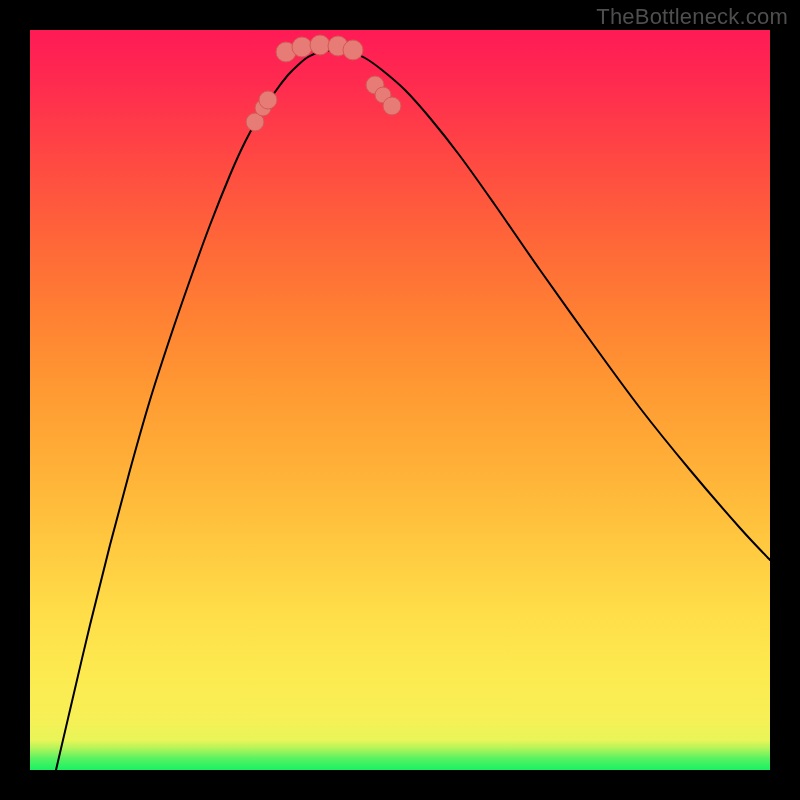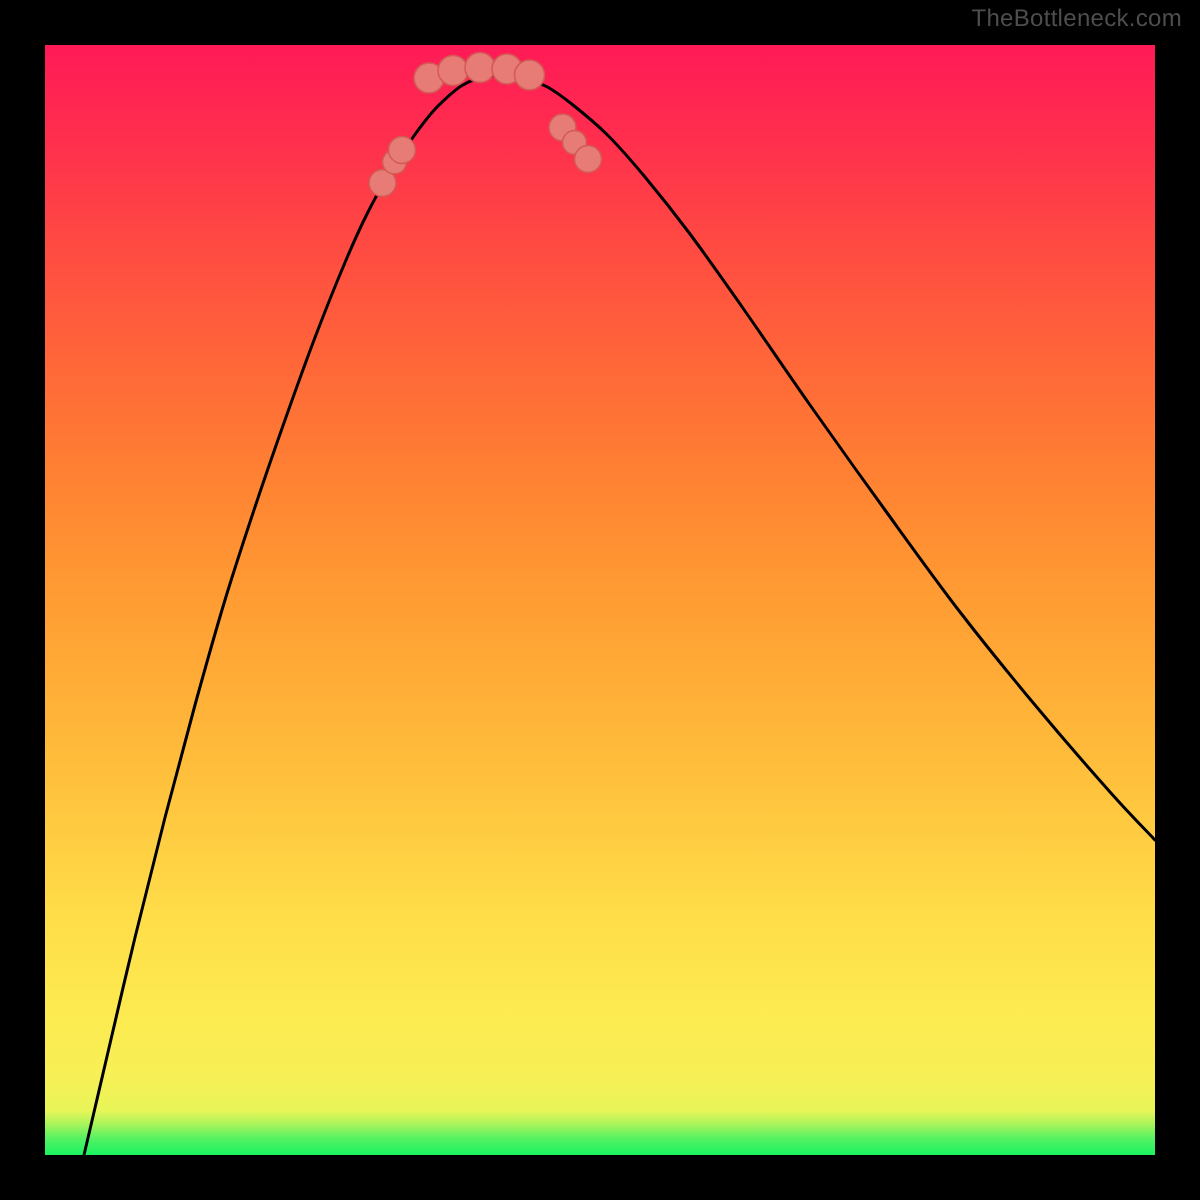--- a/index.html
+++ b/index.html
@@ -41,21 +41,21 @@
       #ff4a42 82%,
       #ff2d4e 92%,
       #ff1a56 100%
     );
   }
   .watermark {
     position: absolute;
     top: 4px;
     right: 12px;
     color: #4e4e4e;
-    font-size: 16px;
+    font-size: 22px;
     font-weight: 500;
     letter-spacing: 0.2px;
     user-select: none;
   }
   svg.curve {
     position: absolute;
     left: 0;
     top: 0;
     width: 740px;
     height: 740px;

